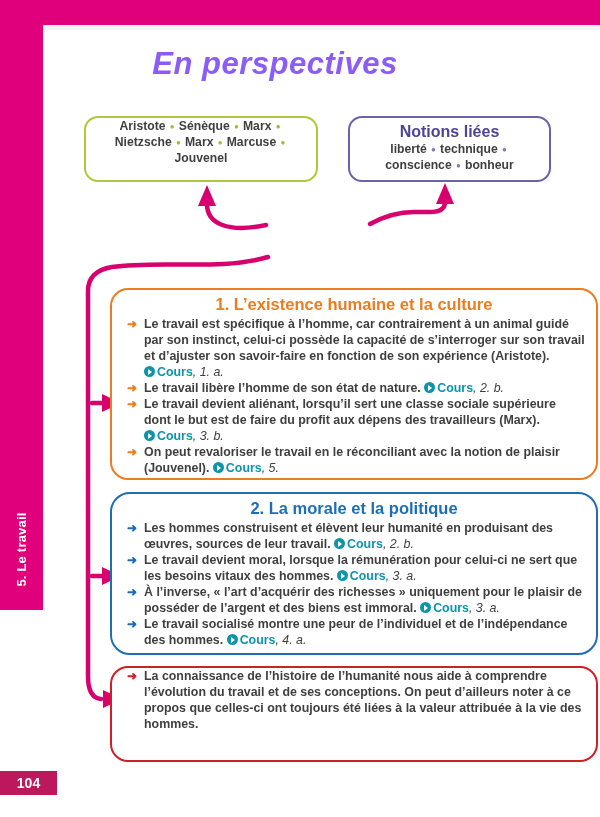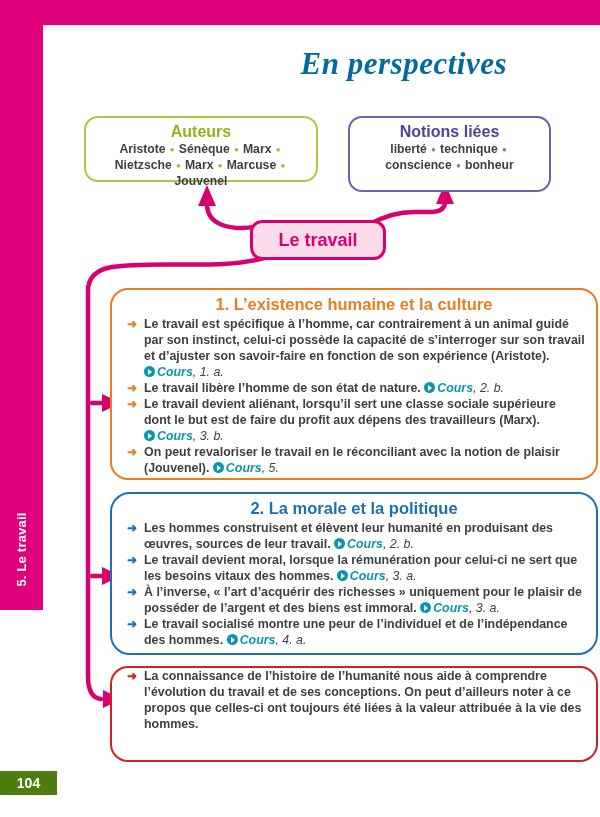--- a/index.html
+++ b/index.html
@@ -5,32 +5,32 @@
   html,body{margin:0;padding:0;}
   body{font-family:"Liberation Sans", sans-serif; background:#ffffff;}
   .page{position:relative;width:600px;height:817px;background:#ffffff;overflow:hidden;}
 
   
   .top-bar{position:absolute;left:0;top:0;width:600px;height:25px;background:#E0007B;}
   .top-bar-shadow{position:absolute;left:0;top:25px;width:600px;height:5px;background:#f4f4f6;}
   .left-band{position:absolute;left:0;top:0;width:43px;height:610px;background:#E0007B;}
   .side-tab{position:absolute;left:0;top:488px;width:43px;height:122px;display:flex;align-items:center;justify-content:center;}
   .side-tab span{transform:rotate(-90deg);white-space:nowrap;color:#ffffff;font-weight:bold;font-size:13px;letter-spacing:.2px;}
-  .page-badge{position:absolute;left:0;top:771px;width:57px;height:24px;background:#4d7c0f;color:#fff;
+  .page-badge{position:absolute;left:0;top:771px;width:57px;height:24px;background:#be185d;color:#fff;
     font-weight:bold;font-size:14px;display:flex;align-items:center;justify-content:center;}
 
   
-  .main-title{position:absolute;left:43px;top:46px;width:464px;text-align:right;
-    color:#0369a1;font-size:31px;font-style:italic;font-weight:bold;
-    font-family:Liberation Serif, serif;letter-spacing:.5px;}
+  .main-title{position:absolute;left:43px;top:46px;width:464px;text-align:center;
+    color:#8b5cf6;font-size:31px;font-style:italic;font-weight:bold;
+    font-family:Liberation Sans, sans-serif;letter-spacing:.5px;}
 
   
   .concept-box{position:absolute;border-radius:14px;background:#fff;text-align:center;box-sizing:border-box;}
   .authors-box{left:84px;top:116px;width:234px;height:66px;border:2.5px solid #AFC83C;}
-  .notions-box{left:348px;top:116px;width:203px;height:76px;border:2.5px solid #6A62AB;}
+  .notions-box{left:348px;top:116px;width:203px;height:66px;border:2.5px solid #6A62AB;}
   .concept-title{font-weight:bold;font-size:16px;margin-top:5px;}
   .authors-box .concept-title{color:#97B01F;}
   .notions-box .concept-title{color:#4F4399;}
   .concept-items{font-size:12.2px;font-weight:bold;color:#3F3F3F;line-height:15px;padding:1px 8px 0 8px;}
   .concept-items .dot{font-size:8px;position:relative;top:-1px;padding:0 2px;}
   .authors-box .dot{color:#9FBE2C;}
   .notions-box .dot{color:#8178C0;}
 
   
   .central-node{position:absolute;left:250px;top:220px;width:136px;height:40px;background:#FADCE9;
@@ -49,21 +49,21 @@
   .section-3{top:666px;height:96px;}
   .section-title{text-align:center;font-weight:bold;font-size:16.5px;color:var(--title);margin:5px 0 2px 0;}
   .bullets{list-style:none;margin:0;padding:0 10px 0 15px;}
   .bullets li{position:relative;padding-left:17px;font-size:12.4px;line-height:16px;color:#3F3F3F;font-weight:bold;}
   .bullets .arrow{position:absolute;left:0;top:0;color:var(--accent);font-size:12px;}
   .cours-ref{white-space:nowrap;}
   .play-icon{display:inline-block;width:11px;height:11px;border-radius:50%;background:#0D94AC;
     position:relative;top:1px;margin-right:2px;}
   .play-icon i{position:absolute;left:4px;top:2.5px;width:0;height:0;
     border-left:4.5px solid #fff;border-top:3px solid transparent;border-bottom:3px solid transparent;}
-  .cours-word{color:#0D94AC;font-style:italic;font-weight:bold;}
+  .cours-word{color:#0D94AC;font-weight:bold;}
   .cours-detail{color:#3F3F3F;font-style:italic;font-weight:normal;}
 </style>
 </head>
 <body>
 
 <div class="page">
 
   <div class="top-bar"></div>
   <div class="top-bar-shadow"></div>
   <div class="left-band"></div>
@@ -87,32 +87,28 @@
     <g fill="#D8006E" stroke="none">
       <polygon points="198,206 216,206 207,185"></polygon>
       <polygon points="436,204 454,204 445,183"></polygon>
       <polygon points="102,394 102,412 121,403"></polygon>
       <polygon points="102,567 102,585 121,576"></polygon>
       <polygon points="103,690 103,708 122,699"></polygon>
     </g>
   </svg>
 
   <div class="concept-box authors-box">
-    <div class="concept-title">Auteurs</div>
     <div class="concept-items"><span>Aristote</span><span class="dot"> ● </span><span>Sénèque</span><span class="dot"> ● </span><span>Marx</span><span class="dot"> ● </span><span>Nietzsche</span><span class="dot"> ● </span><span>Marx</span><span class="dot"> ● </span><span>Marcuse</span><span class="dot"> ● </span><span>Jouvenel</span></div>
   </div>
 
   <div class="concept-box notions-box">
     <div class="concept-title">Notions liées</div>
     <div class="concept-items"><span>liberté</span><span class="dot"> ● </span><span>technique</span><span class="dot"> ● </span><span>conscience</span><span class="dot"> ● </span><span>bonheur</span></div>
   </div>
 
-  <div class="central-node">
-    <span>Le travail</span>
-  </div>
 
   <div class="section-box section-1" style="--accent: #E87D21; --title: #E87D21;">
     <div class="section-title">1. L’existence humaine et la culture</div>
     <ul class="bullets">
         <li><span class="arrow">➜</span><span>Le travail est spécifique à l’homme, car contrairement à un animal guidé par son instinct, celui-ci possède la capacité de s’interroger sur son travail et d’ajuster son savoir-faire en fonction de son expérience (Aristote). </span><span class="cours-ref"><span class="play-icon"><i></i></span><span class="cours-word">Cours</span><span class="cours-detail">, 1. a.</span></span></li>
         <li><span class="arrow">➜</span><span>Le travail libère l’homme de son état de nature. </span><span class="cours-ref"><span class="play-icon"><i></i></span><span class="cours-word">Cours</span><span class="cours-detail">, 2. b.</span></span></li>
         <li><span class="arrow">➜</span><span>Le travail devient aliénant, lorsqu’il sert une classe sociale supérieure dont le but est de faire du profit aux dépens des travailleurs (Marx). </span><span class="cours-ref"><span class="play-icon"><i></i></span><span class="cours-word">Cours</span><span class="cours-detail">, 3. b.</span></span></li>
         <li><span class="arrow">➜</span><span>On peut revaloriser le travail en le réconciliant avec la notion de plaisir (Jouvenel). </span><span class="cours-ref"><span class="play-icon"><i></i></span><span class="cours-word">Cours</span><span class="cours-detail">, 5.</span></span></li>
       </ul>
   </div>

